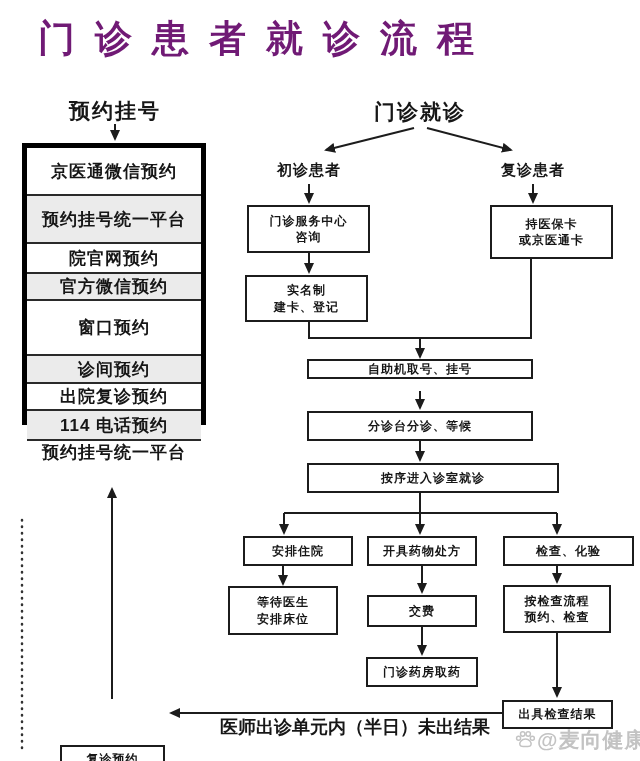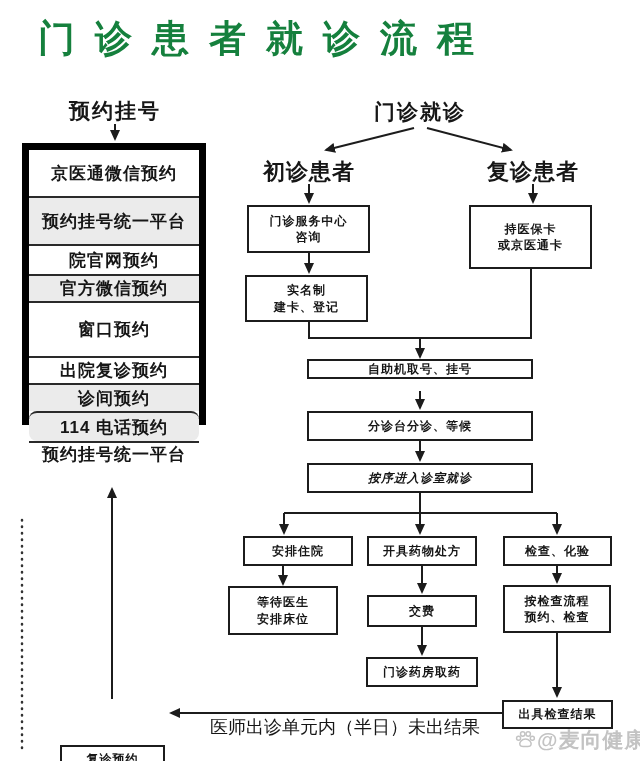--- a/index.html
+++ b/index.html
@@ -5,57 +5,57 @@
   html,body { margin:0; padding:0; background:#ffffff; }
   .canvas {
     position:relative; width:640px; height:761px; background:#ffffff;
     font-family:"Liberation Sans","DejaVu Sans",sans-serif; overflow:hidden;
     color:#1c1c1c;
   }
   .title {
     position:absolute; top:20px; left:0; width:512px; text-align:center;
     font-family:"Liberation Serif","DejaVu Serif",serif;
     font-size:37px; font-weight:bold; letter-spacing:20px; text-indent:20px;
-    color:#15803d; line-height:1; white-space:nowrap;
+    color:#701a75; line-height:1; white-space:nowrap;
   }
   .lbl {
     position:absolute; text-align:center; font-weight:bold; color:#161616;
     line-height:1.15; white-space:nowrap;
   }
   .lbl-lg { font-size:21px; letter-spacing:2px; }
-  .lbl-md { font-size:22px; letter-spacing:1px;font-family:Liberation Mono, monospace; }
+  .lbl-md { font-size:15px; letter-spacing:1px; }
   .node {
     position:absolute; box-sizing:border-box;
     border:2px solid #1c1c1c; background:#ffffff;
     display:flex; align-items:center; justify-content:center;
     text-align:center; font-weight:bold; font-size:12px; color:#161616;
     white-space:pre-line; line-height:1.35; letter-spacing:1px;
   }
   .left-panel {
     position:absolute; left:22px; top:143px; width:184px; height:282px;
-    box-sizing:border-box; border:7px solid #000000; background:#fff;
+    box-sizing:border-box; border:5px solid #000000; background:#fff;
     display:flex; flex-direction:column;
   }
   .lrow {
     box-sizing:border-box; display:flex; align-items:center; justify-content:center;
     font-weight:bold; font-size:17px; letter-spacing:1px; color:#161616;
     border-top:2px solid #2a2a2a; flex:0 0 auto;
   }
   .lrow:first-child { border-top:none; }
   .lrow.alt { background:#ebebeb; }
   .lrow.last { flex:1 1 auto; }
   svg.wires { position:absolute; left:0; top:0; width:640px; height:761px; }
   .watermark {
     position:absolute; left:514px; top:726px; display:flex; align-items:center;
     gap:1px; color:#c3c3c3; font-size:21px; font-weight:bold; letter-spacing:1px;
     white-space:nowrap;
   }
   .edge-label {
-    position:absolute; left:200px; top:715px; width:290px; text-align:center;
-    font-weight:normal; font-size:18px; color:#161616; white-space:nowrap;
+    position:absolute; left:200px; top:715px; width:290px; text-align:right;
+    font-weight:bold; font-size:18px; color:#161616; white-space:nowrap;
   }
 </style>
 </head>
 <body>
 
 <div class="canvas">
 
   <svg class="wires" viewBox="0 0 640 761" xmlns="http://www.w3.org/2000/svg">
     <defs>
       <marker id="ah" markerWidth="11" markerHeight="10" refX="9" refY="5" orient="auto" markerUnits="userSpaceOnUse">
@@ -106,41 +106,41 @@
 
   <div class="lbl lbl-lg" style="left:40px; top:99px; width:150px;">预约挂号</div>
   <div class="lbl lbl-lg" style="left:330px; top:100px; width:180px;">门诊就诊</div>
 
   <div class="left-panel">
     <div class="lrow" style="height:46px;">京医通微信预约</div>
     <div class="lrow alt" style="height:48px;">预约挂号统一平台</div>
     <div class="lrow" style="height:30px;">院官网预约</div>
     <div class="lrow alt" style="height:27px;">官方微信预约</div>
     <div class="lrow" style="height:55px;">窗口预约</div>
+    <div class="lrow alt" style="height:28px;">诊间预约</div>
     <div class="lrow" style="height:27px;">出院复诊预约</div>
-    <div class="lrow alt" style="height:28px;">诊间预约</div>
-    <div class="lrow alt" style="height:30px;border-radius:8px;">114 电话预约</div>
+    <div class="lrow alt" style="height:30px;">114 电话预约</div>
     <div class="lrow last">预约挂号统一平台</div>
   </div>
 
   <div class="lbl lbl-md" style="left:249px; top:161px; width:120px;">初诊患者</div>
   <div class="lbl lbl-md" style="left:473px; top:161px; width:120px;">复诊患者</div>
 
   <div class="node" style="left:247px; top:205px; width:123px; height:48px;">门诊服务中心
 咨询</div>
-  <div class="node" style="left:469px; top:205px; width:123px; height:64px;">持医保卡
+  <div class="node" style="left:490px; top:205px; width:123px; height:54px;">持医保卡
 或京医通卡</div>
   <div class="node" style="left:245px; top:275px; width:123px; height:47px;">实名制
 建卡、登记</div>
   <div class="node" style="left:307px; top:359px; width:226px; height:20px;">自助机取号、挂号</div>
   <div class="node" style="left:307px; top:411px; width:226px; height:30px;">分诊台分诊、等候</div>
-  <div class="node" style="left:307px; top:463px; width:226px; height:30px;font-style:italic;">按序进入诊室就诊</div>
+  <div class="node" style="left:307px; top:463px; width:252px; height:30px;">按序进入诊室就诊</div>
   <div class="node" style="left:228px; top:536px; width:110px; height:30px;margin-left:15px;">安排住院</div>
   <div class="node" style="left:367px; top:536px; width:110px; height:30px;">开具药物处方</div>
-  <div class="node" style="left:503px; top:536px; width:109px; height:30px;">检查、化验</div>
+  <div class="node" style="left:503px; top:536px; width:131px; height:30px;">检查、化验</div>
   <div class="node" style="left:228px; top:586px; width:110px; height:49px;">等待医生
 安排床位</div>
   <div class="node" style="left:367px; top:595px; width:110px; height:32px;">交费</div>
   <div class="node" style="left:503px; top:585px; width:108px; height:48px;font-family:Liberation Serif, serif;">按检查流程
 预约、检查</div>
   <div class="node" style="left:366px; top:657px; width:112px; height:30px;">门诊药房取药</div>
   <div class="node" style="left:502px; top:700px; width:111px; height:29px;">出具检查结果</div>
   <div class="node" style="left:60px; top:699px; width:105px; height:28px;margin-top:46px;">复诊预约</div>
 
   <div class="edge-label">医师出诊单元内（半日）未出结果</div>

